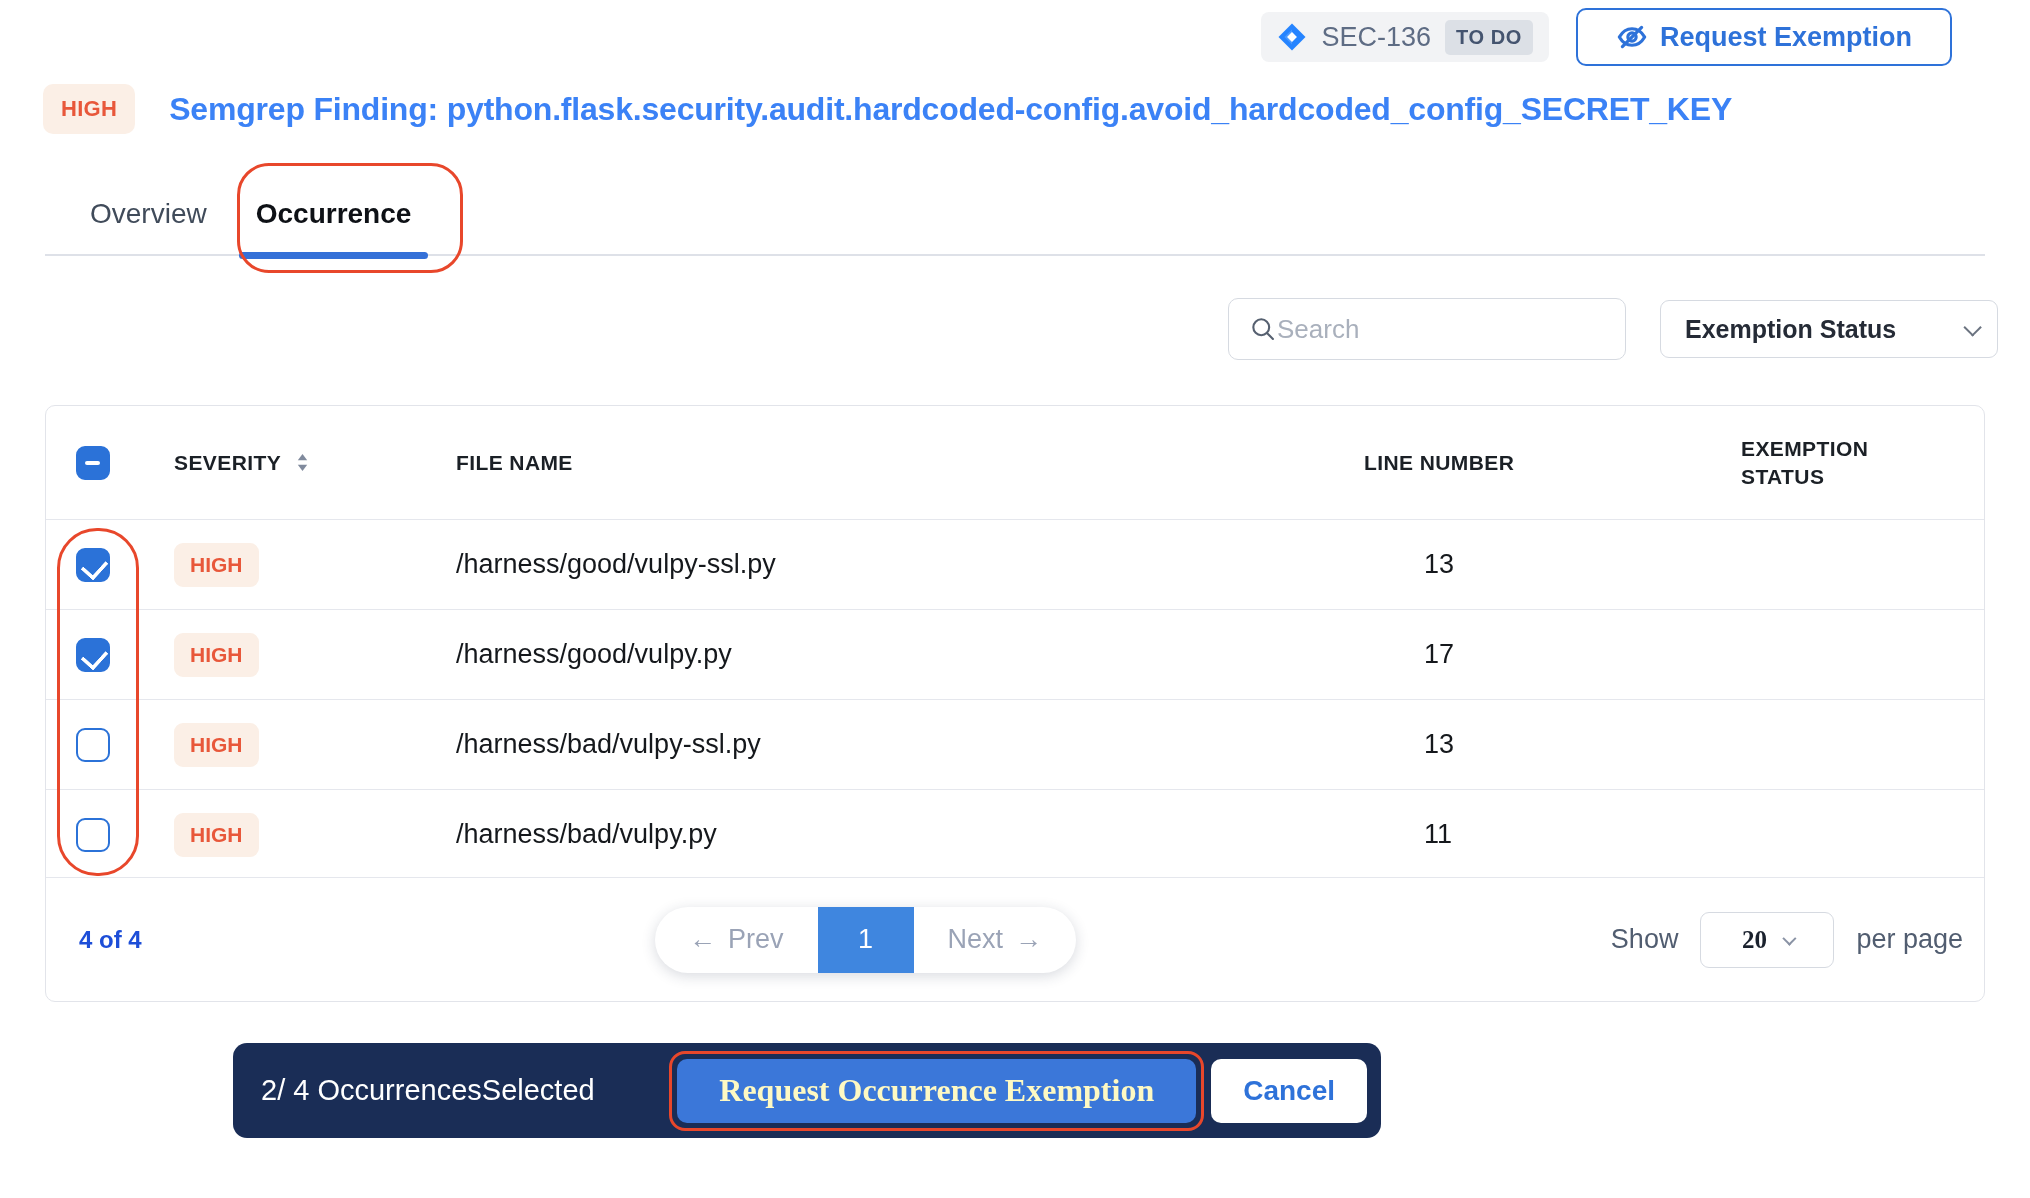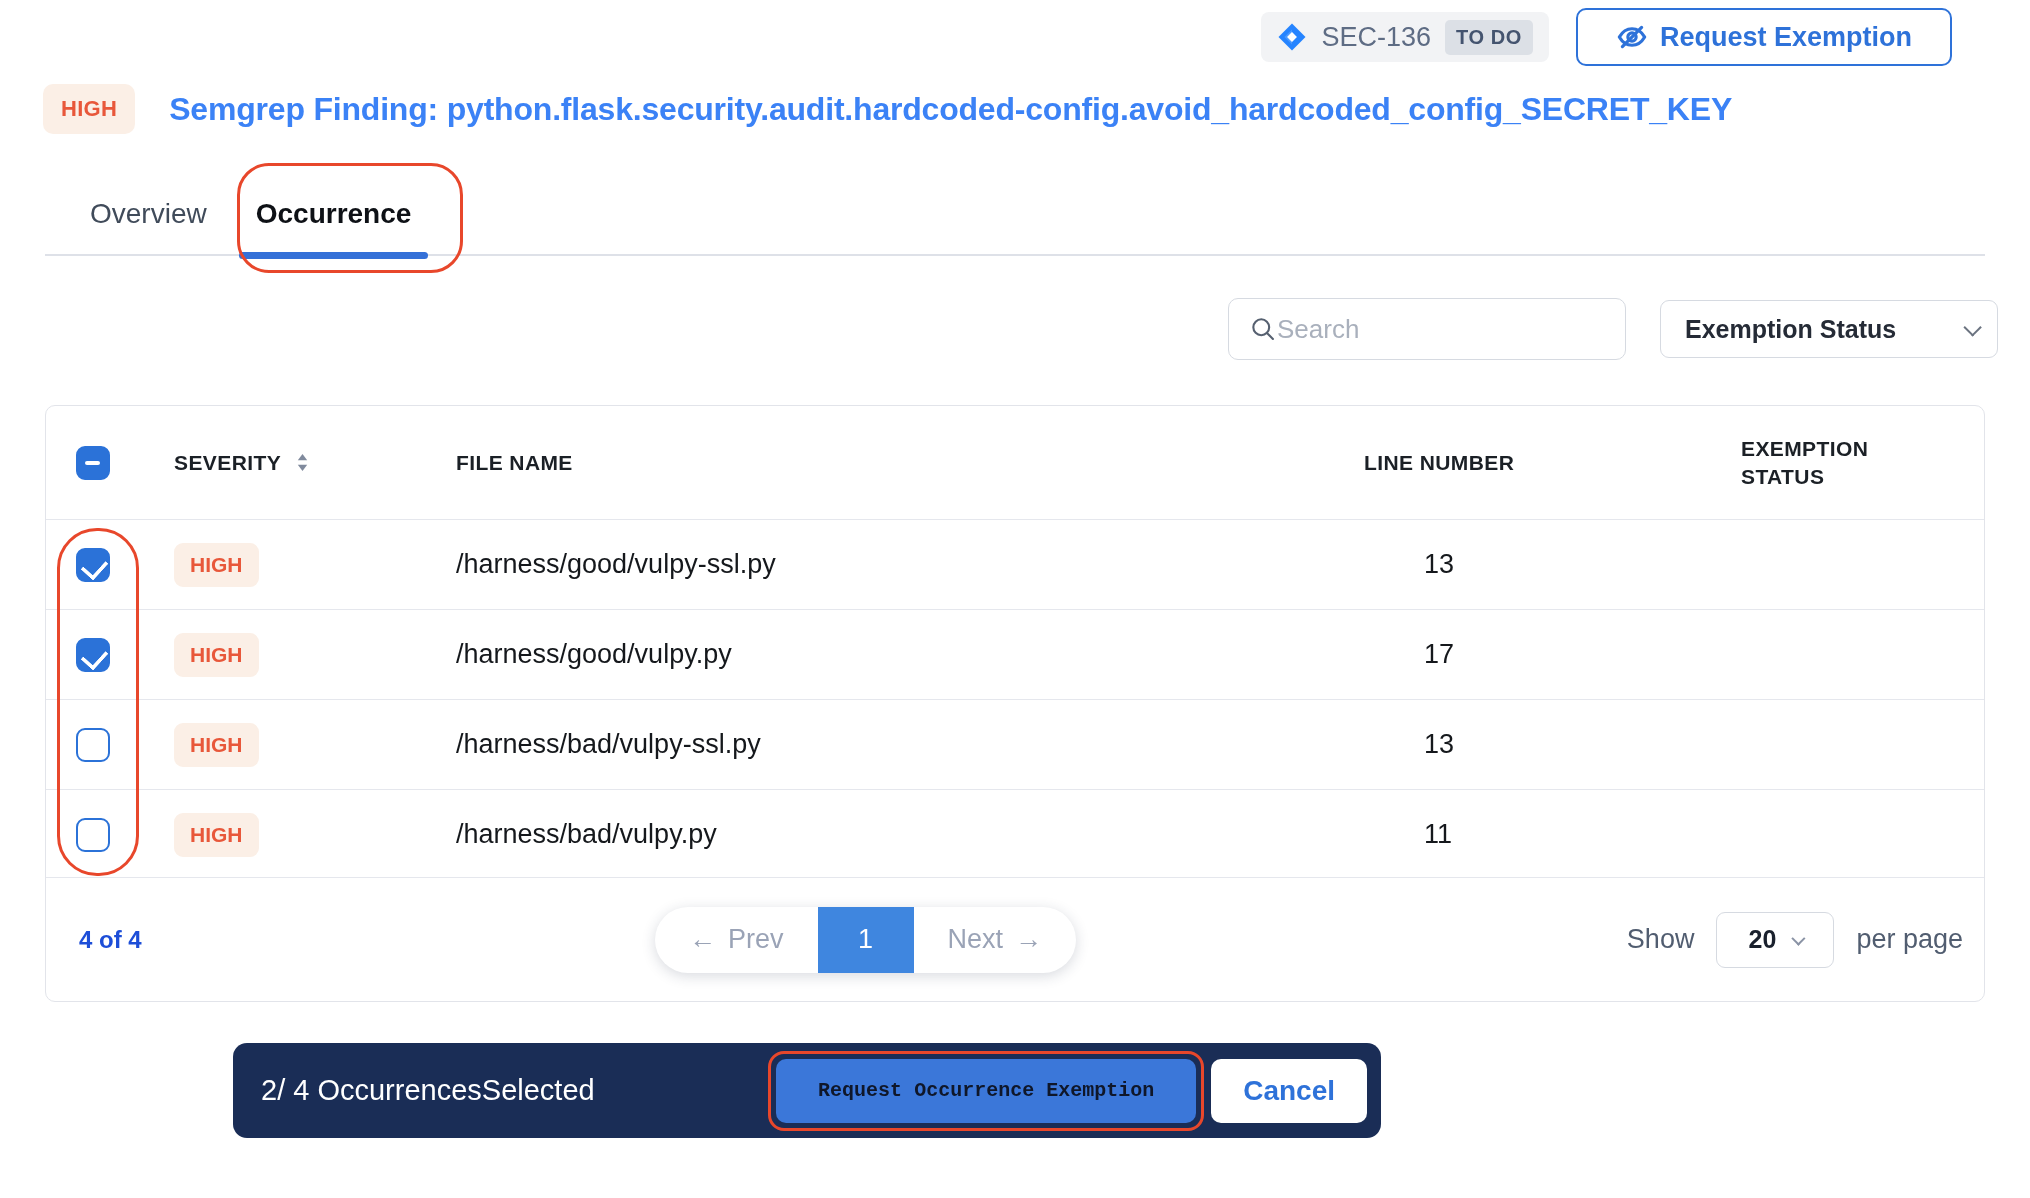--- a/index.html
+++ b/index.html
@@ -60,29 +60,29 @@
   
   .card-footer { position:absolute; left:0; right:0; bottom:0; height:124px; border-top:1.5px solid #E5E7ED; display:flex; align-items:center; }
   .count-label { font-size:24px; font-weight:bold; color:#1d4ed8; padding-left:33px; }
   .pager { position:absolute; left:609px; top:50%; transform:translateY(-50%); display:flex; align-items:stretch; height:66px; background:#fff; border-radius:34px; box-shadow:0 3px 14px rgba(40,50,80,.18); overflow:hidden; }
   .pager-btn { display:flex; align-items:center; gap:12px; padding:0 34px; font-size:27px; color:#9AA3B6; cursor:pointer; }
   .pager-page { width:96px; display:flex; align-items:center; justify-content:center; background:#3F86DF; color:#fff; font-size:27px; cursor:pointer; }
   .arrow-left-glyph::before { content:"\2190"; }
   .arrow-right-glyph::before { content:"\2192"; }
   .show-cluster { position:absolute; right:21px; top:50%; transform:translateY(-50%); display:flex; align-items:center; gap:22px; }
   .show-text { font-size:27px; color:#515D70; }
-  .page-size-select { display:flex; align-items:center; justify-content:center; gap:16px; width:118px; height:56px; border:1.5px solid #D6DAE1; border-radius:9px; background:#fff; cursor:pointer; }
+  .page-size-select { display:flex; align-items:center; justify-content:center; gap:16px; width:134px; height:56px; border:1.5px solid #D6DAE1; border-radius:9px; background:#fff; cursor:pointer;font-family:Liberation Serif, serif; }
   .page-size-select .val { font-size:25px; font-weight:bold; color:#1A212D; }
   .chev-sm { width:10px; height:10px; border-right:2.5px solid #8A93A5; border-bottom:2.5px solid #8A93A5; transform:rotate(45deg) translateY(-2px); }
 
   
   .selection-bar { position:absolute; left:233px; top:1043px; width:1148px; height:95px; background:#1A2D56; border-radius:14px; display:flex; align-items:center; padding:0 14px 0 28px; }
   .selection-label { flex:1; font-size:29px; color:#fff; }
   .bar-buttons { display:flex; align-items:center; gap:15px; }
-  .btn-primary { position:relative; height:64px; padding:0 42px; background:#3B77D9; border:none; border-radius:10px; font-size:20px; font-weight:bold; color:#0f172a; font-family:Liberation Mono, monospace; cursor:pointer; }
+  .btn-primary { position:relative; height:64px; padding:0 42px; background:#3B77D9; border:none; border-radius:10px; font-size:32px; font-weight:bold; color:#fef9c3; font-family:Liberation Serif, serif; cursor:pointer; }
   .btn-primary.annotated::after { content:""; position:absolute; inset:-8px; border:3.5px solid #E8472B; border-radius:16px; pointer-events:none; }
   .btn-cancel { height:64px; padding:0 32px; background:#fff; border:none; border-radius:10px; font-size:28px; font-weight:bold; color:#2E72D9; font-family:inherit; cursor:pointer; }
 
   .icon { display:inline-flex; }
 </style>
 </head>
 <body>
 
 <div class="page">
 

